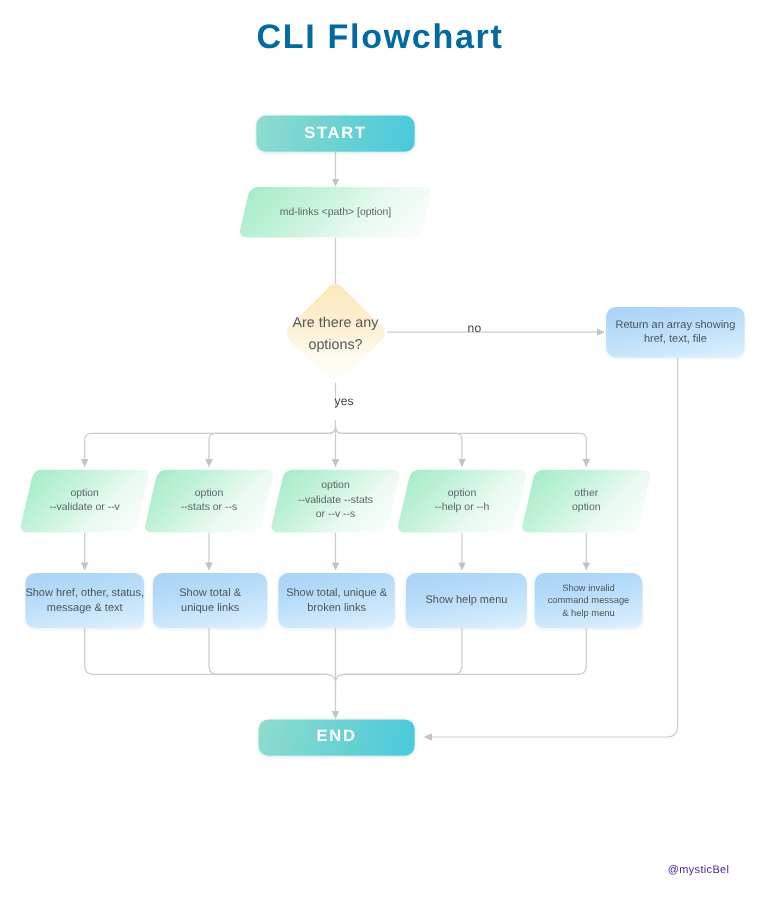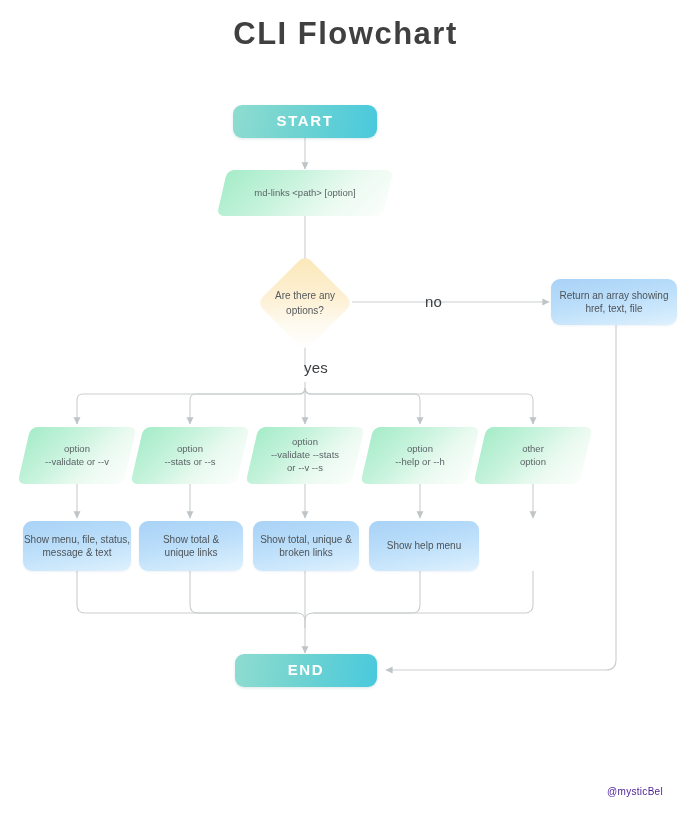--- a/index.html
+++ b/index.html
@@ -40,21 +40,21 @@
   
   #title {
     position: absolute;
     left: 0;
     top: 16px;
     width: 691px;
     text-align: center;
     font-size: 31px;
     font-weight: bold;
     letter-spacing: 1.5px;
-    color: #404040;
+    color: #0369a1;
   }
   
   .terminator {
     border-radius: 9px;
     color: #ffffff;
     font-weight: bold;
     font-size: 15px;
     letter-spacing: 1.6px;
     background: linear-gradient(100deg, #8fdcd0 0%, #6fd3d1 45%, #49c9dd 100%);
     box-shadow: 0 1px 3px rgba(90,140,150,0.22);
@@ -94,40 +94,40 @@
     border-radius: 8px;
     background: linear-gradient(135deg, #fbe7b8 0%, #fdf0d4 45%, #fefaf0 72%, #ffffff 100%);
   }
   .diamond-label {
     position: absolute;
     left: 50%;
     top: 50%;
     transform: translate(-50%, -50%);
     width: 110px;
     text-align: center;
-    font-size: 10px;
+    font-size: 13px;
     color: #55595d;
     line-height: 1.5;
     z-index: 2;
   }
   
   .process {
     border-radius: 9px;
     font-size: 10px;
     color: #4e5458;
     background: linear-gradient(170deg, #a9d2f6 0%, #b9ddfa 42%, #cfe9fc 78%, #e0f1fe 100%);
     box-shadow: 0 1px 2px rgba(120,150,180,0.12);
   }
   .process.small {
     font-size: 8.5px;
   }
   
   .edge-label {
     position: absolute;
-    font-size: 15px;
+    font-size: 11px;
     color: #3b3f42;
     letter-spacing: 0.2px;
   }
   
   #handle {
     position: absolute;
     right: 28px;
     bottom: 22px;
     font-size: 10px;
     color: #4c1d95;
@@ -242,38 +242,43 @@
 
   <div class="node parallelogram" style="left:480px; top:427px; width:106px; height:57px;">
     <span class="skew"></span>
     <span class="ptext">
       <span>other</span><br>
       <span>option</span>
     </span>
   </div>
 
   <div class="node process" style="left:23px; top:521px; width:108px; height:50px; flex-direction:column;">
-    <span>Show menu, file, status,</span>
+    <span>Show href, other, status,</span>
     <span>message &amp; text</span>
   </div>
 
   <div class="node process" style="left:253px; top:521px; width:106px; height:50px; flex-direction:column;">
     <span>Show total, unique &amp;</span>
     <span>broken links</span>
   </div>
 
   <div class="node process" style="left:139px; top:521px; width:104px; height:50px; flex-direction:column;">
     <span>Show total &amp;</span>
     <span>unique links</span>
   </div>
 
   <div class="node process" style="left:369px; top:521px; width:110px; height:50px;">
     <span>Show help menu</span>
   </div>
 
+  <div class="node process small" style="left:486px; top:521px; width:98px; height:50px; flex-direction:column;">
+    <span>Show  invalid</span>
+    <span>command message</span>
+    <span>&amp; help menu</span>
+  </div>
 
   <div class="node terminator" style="left:235px; top:654px; width:142px; height:33px;">
     <span>END</span>
   </div>
 
   <div id="handle">@mysticBel</div>
 
 </div>
 
 </body></html>

